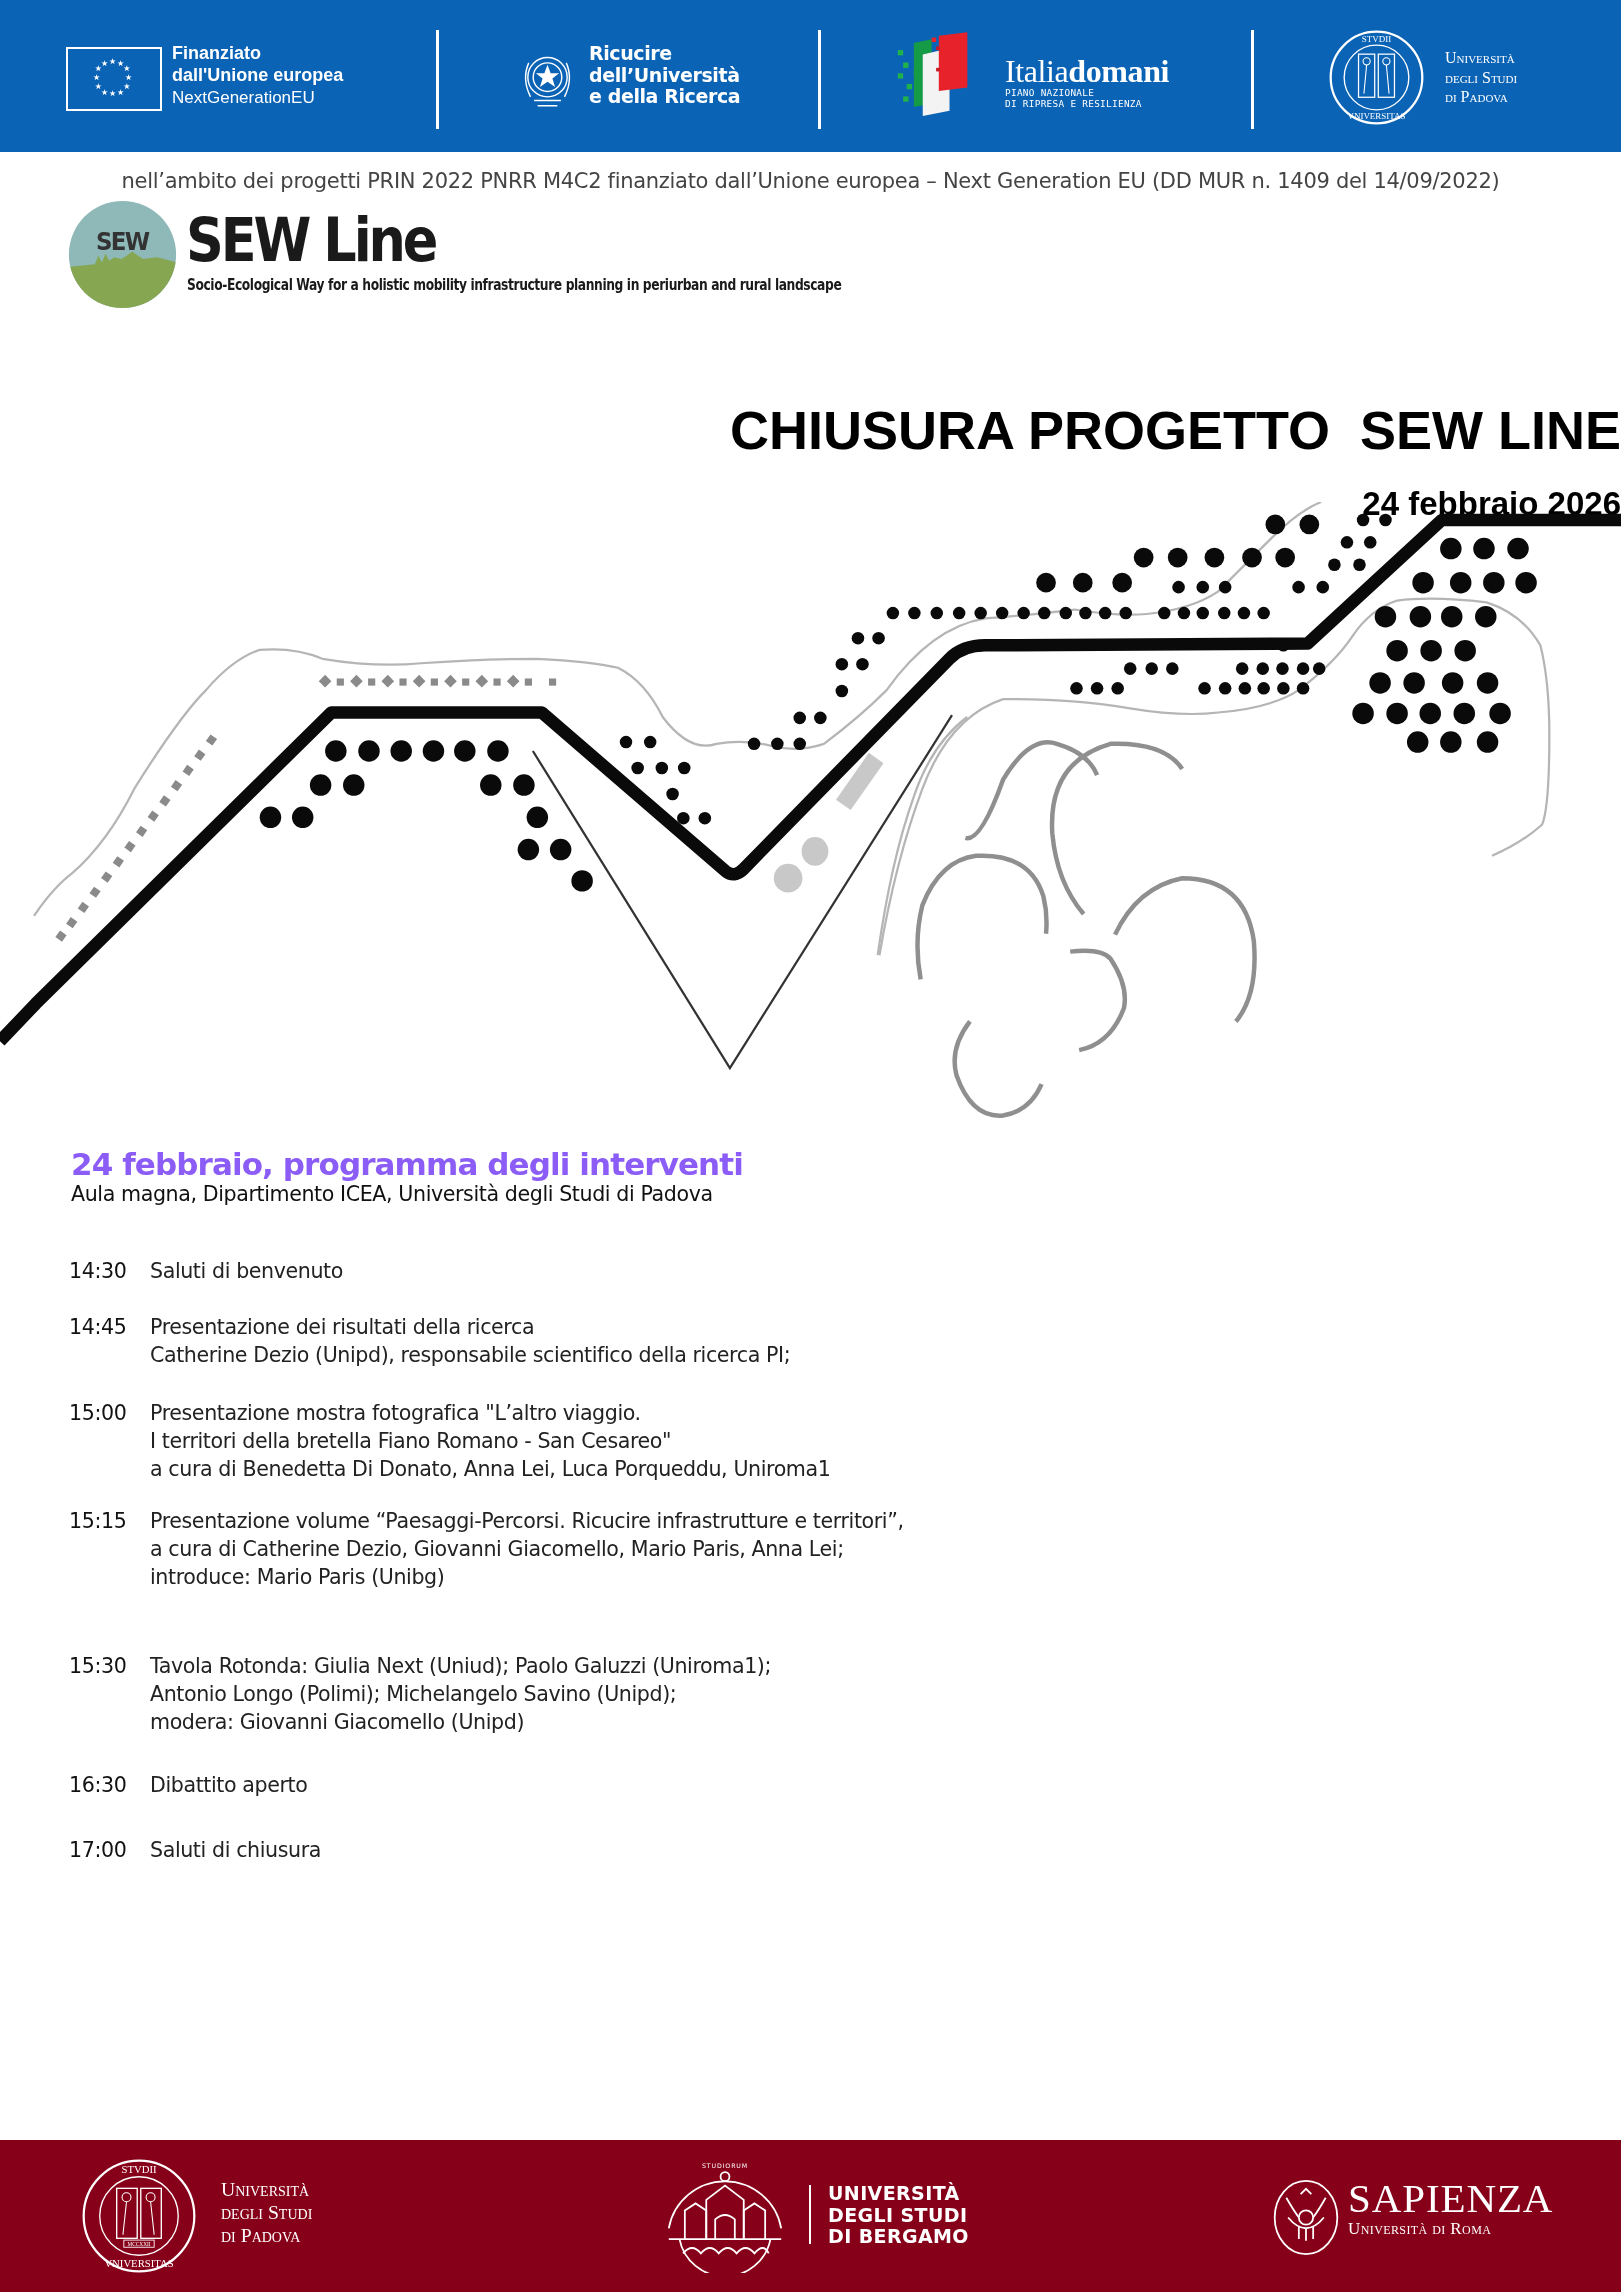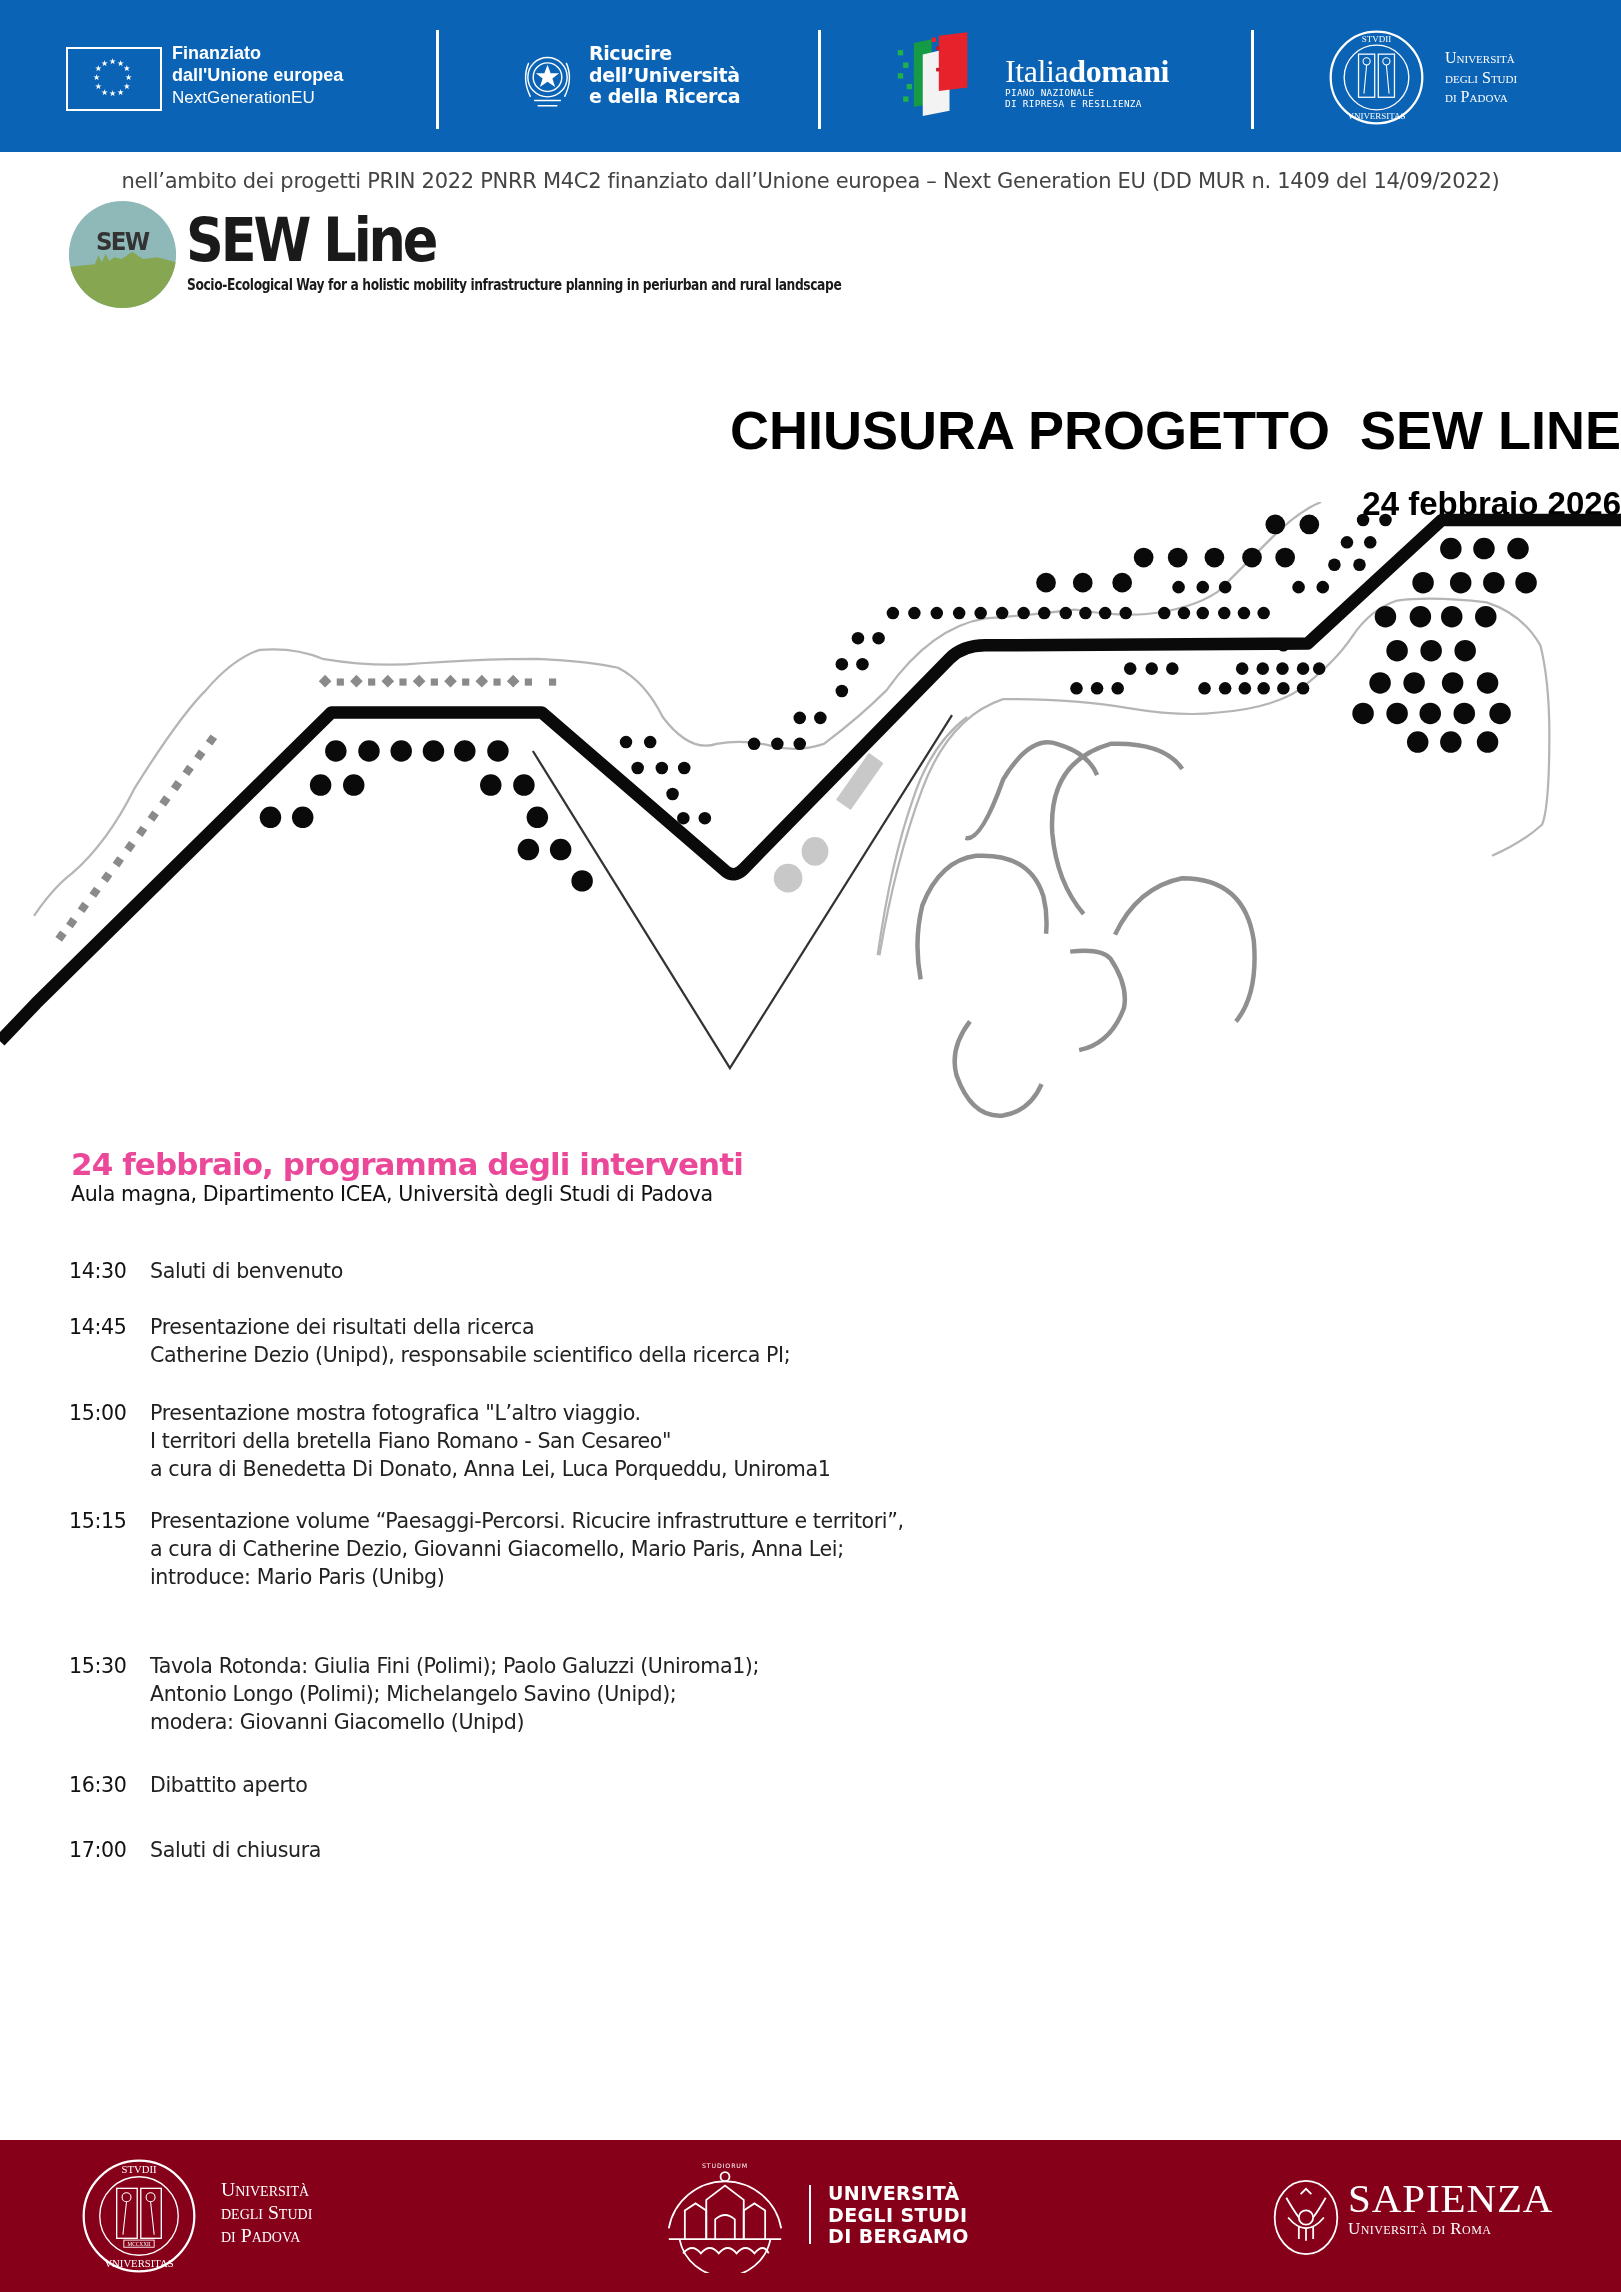--- a/index.html
+++ b/index.html
@@ -39,21 +39,21 @@
     .sew-subtitle { position: absolute; left: 187px; top: 276px; font-family: "DejaVu Sans", sans-serif; font-size: 15px; font-weight: bold; color: #1a1a1a; letter-spacing: -0.5px; transform: scaleX(0.82); transform-origin: left top; white-space: nowrap; }
 
     
     .main-title { position: absolute; left: 0; top: 399px; width: 1621px; text-align: right; font-family: "Liberation Sans", sans-serif; font-weight: bold; font-size: 54px; color: #000; letter-spacing: 0px; white-space: pre; }
     .main-date { position: absolute; left: 0; top: 485px; width: 1621px; text-align: right; font-family: "Liberation Sans", sans-serif; font-weight: bold; font-size: 33px; color: #000; }
 
     
     .illustration { position: absolute; left: 0; top: 502px; width: 1621px; height: 627px; }
 
     
-    .program-title { position: absolute; left: 71px; top: 1146px; font-family: "DejaVu Sans", sans-serif; font-weight: bold; font-size: 31px; color: #ec4899; letter-spacing: -0.9px; }
+    .program-title { position: absolute; left: 71px; top: 1146px; font-family: "DejaVu Sans", sans-serif; font-weight: bold; font-size: 31px; color: #8b5cf6; letter-spacing: -0.9px; }
     .program-venue { position: absolute; left: 71px; top: 1182px; font-family: "DejaVu Sans", sans-serif; font-size: 20.6px; color: #111; letter-spacing: -0.4px; }
 
     .agenda { position: absolute; left: 69px; top: 0; width: 1075px; }
     .agenda-item { position: absolute; left: 0; font-family: "DejaVu Sans", sans-serif; font-size: 20.6px; color: #222; letter-spacing: -0.4px; line-height: 28px; }
     .agenda-item .time { position: absolute; left: 0; top: 0; width: 81px; font-weight: normal; color: #111; }
     .agenda-item .desc { position: absolute; left: 81px; top: 0; white-space: nowrap; }
     .agenda-item .desc span { display: block; }
 
     
     .footer { position: absolute; left: 0; top: 2140px; width: 1621px; height: 153px; background: #870019; }
@@ -411,21 +411,21 @@
     <div class="time">15:15</div>
     <div class="desc">
       <span>Presentazione volume “Paesaggi-Percorsi. Ricucire infrastrutture e territori”,</span>
       <span>a cura di Catherine Dezio, Giovanni Giacomello, Mario Paris, Anna Lei;</span>
       <span>introduce: Mario Paris (Unibg)</span>
     </div>
   </div>
   <div class="agenda-item" style="top:1652px;">
     <div class="time">15:30</div>
     <div class="desc">
-      <span>Tavola Rotonda: Giulia Fini (Polimi); Paolo Galuzzi (Uniroma1);</span>
+      <span>Tavola Rotonda: Giulia Next (Uniud); Paolo Galuzzi (Uniroma1);</span>
       <span>Antonio Longo (Polimi); Michelangelo Savino (Unipd);</span>
       <span>modera: Giovanni Giacomello (Unipd)</span>
     </div>
   </div>
   <div class="agenda-item" style="top:1771px;">
     <div class="time">16:30</div>
     <div class="desc">
       <span>Dibattito aperto</span>
     </div>
   </div>

